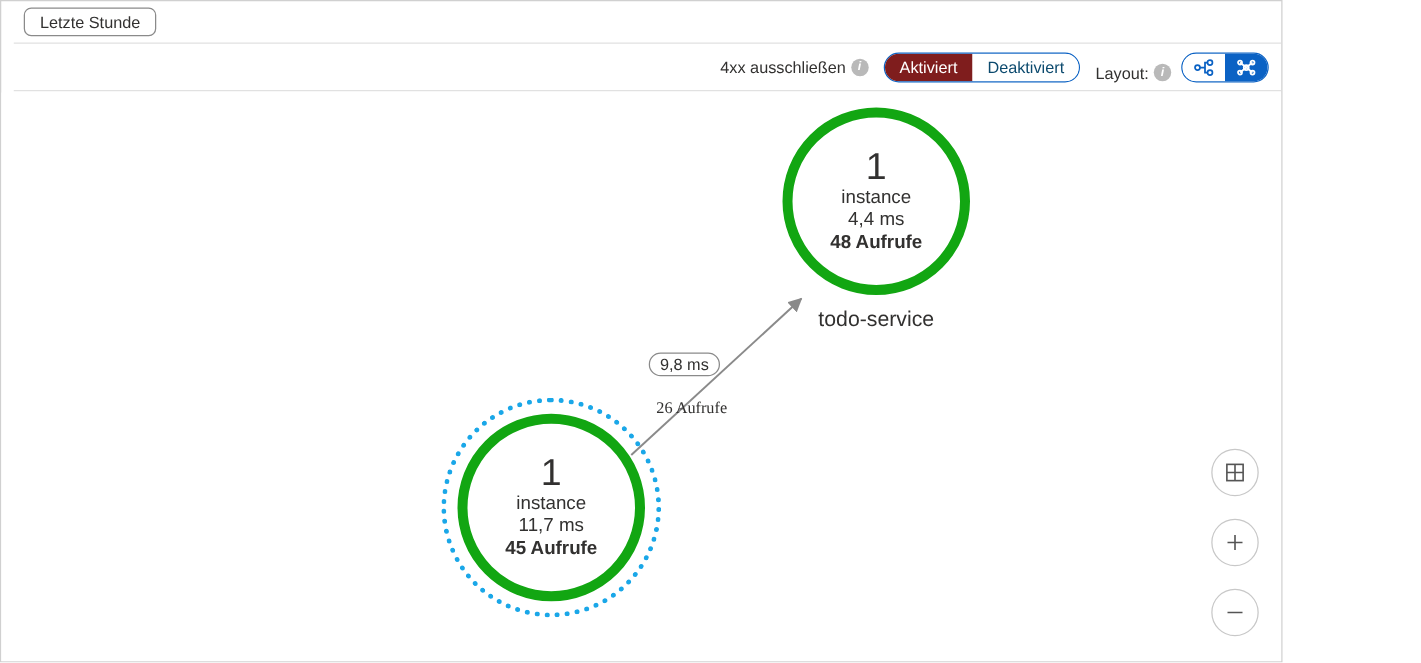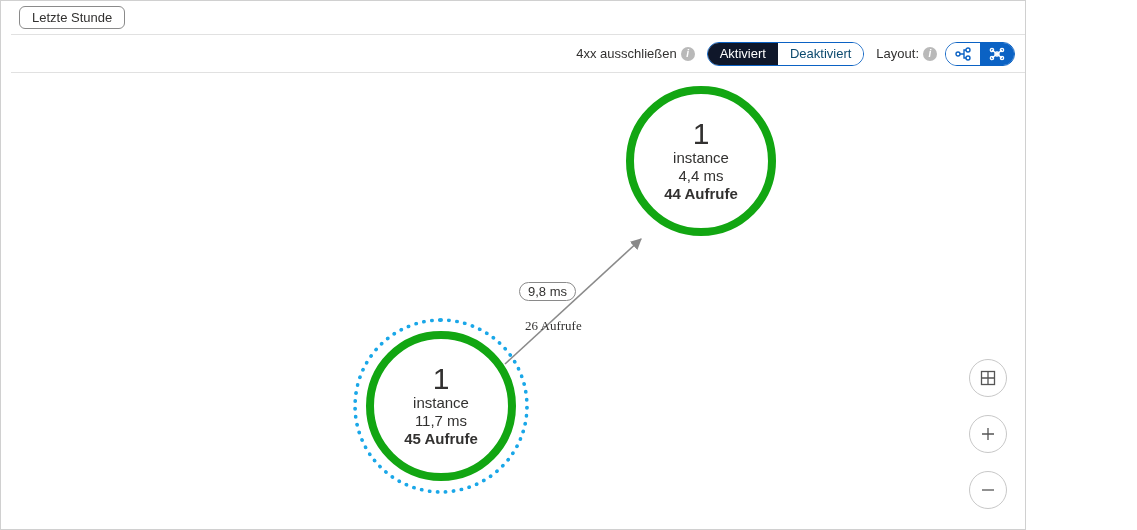--- a/index.html
+++ b/index.html
@@ -9,23 +9,23 @@
   .topbar { height: 34px; border-bottom: 1px solid #e1e1e1; display: flex; align-items: center; padding: 0 8px; }
   .pill-btn { border: 1px solid #8a8a8a; background: #fff; border-radius: 6px; padding: 3px 12px; font-size: 13px; cursor: pointer; color:#323130; }
   
   .toolbar { height: 38px; border-bottom: 1px solid #e1e1e1; display: flex; align-items: center; padding: 0 10px; gap: 12px; }
   .flat-btn { background: #a6a6a6; color: #fff; border: none; padding: 5px 10px; font-size: 13px; cursor: pointer; }
   .spacer { flex: 1; }
   .lbl { font-size: 13px; color: #323130; display:flex; align-items:center; gap:4px;}
   .info-dot { width: 14px; height: 14px; border-radius: 50%; background: #b9b9b9; color: #fff; display: inline-flex; align-items:center; justify-content:center; font-size: 10px; font-weight: bold; font-style: italic; }
   .seg { display: inline-flex; border: 1px solid #0b62c4; border-radius: 14px; overflow: hidden; height: 24px; }
   .seg > div { padding: 2px 12px; font-size: 13px; display:flex; align-items:center; cursor:pointer; }
-  .seg .on { background: #0f172a; color: #fff; }
+  .seg .on { background: #7f1d1d; color: #fff; }
   .seg .off { background: #fff; color: #0c4a6e; }
-  .layout-group { display:flex; align-items:center; gap:8px; }
+  .layout-group { display:flex; align-items:flex-end; gap:8px; }
   .layout-seg { display:inline-flex; border:1px solid #0b62c4; border-radius:14px; overflow:hidden; height:24px; }
   .layout-seg > div { width:34px; display:flex; align-items:center; justify-content:center; cursor:pointer; }
   .layout-seg .off { background:#fff; }
   .layout-seg .on  { background:#0b62c4; }
   
   .canvas { position: absolute; left: 0; right: 0; top: 73px; bottom: 0; background:#fff; }
   .node { position:absolute; text-align:center; }
   .ring { border: 8px solid #12a612; border-radius:50%; background:#fff; display:flex; flex-direction:column; align-items:center; justify-content:center; }
   .ring .big { font-size: 30px; line-height:1; }
   .ring .sub { font-size: 15px; line-height:1.2; }
@@ -97,22 +97,23 @@
     </svg>
 
     <div class="edge-pill" style="left:518px; top:208px;">9,8 ms</div>
     <div class="edge-sub" style="left:524px; top:244px;">26 Aufrufe</div>
 
     <div class="node" style="left:625px; top:12px; width:150px;">
       <div class="ring" style="width:150px; height:150px;">
         <div class="big">1</div>
         <div class="sub">instance</div>
         <div class="sub">4,4 ms</div>
-        <div class="sub bold">44 Aufrufe</div>
+        <div class="sub bold">48 Aufrufe</div>
       </div>
+      <div class="node-label">todo-service</div>
     </div>
 
     <div class="node" style="left:365px; top:257px; width:150px;">
       <div class="sel-ring" style="left:-13px; top:-13px; width:176px; height:176px;"></div>
       <div class="ring" style="width:150px; height:150px;">
         <div class="big">1</div>
         <div class="sub">instance</div>
         <div class="sub">11,7 ms</div>
         <div class="sub bold">45 Aufrufe</div>
       </div>

